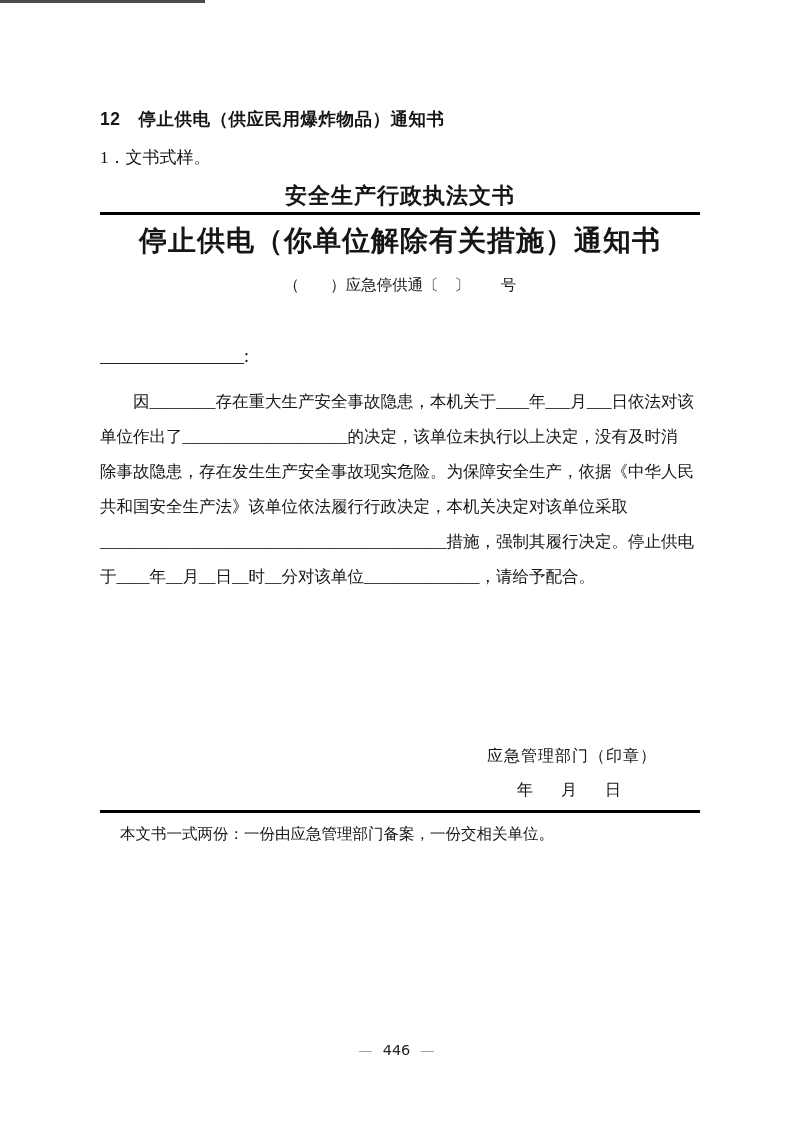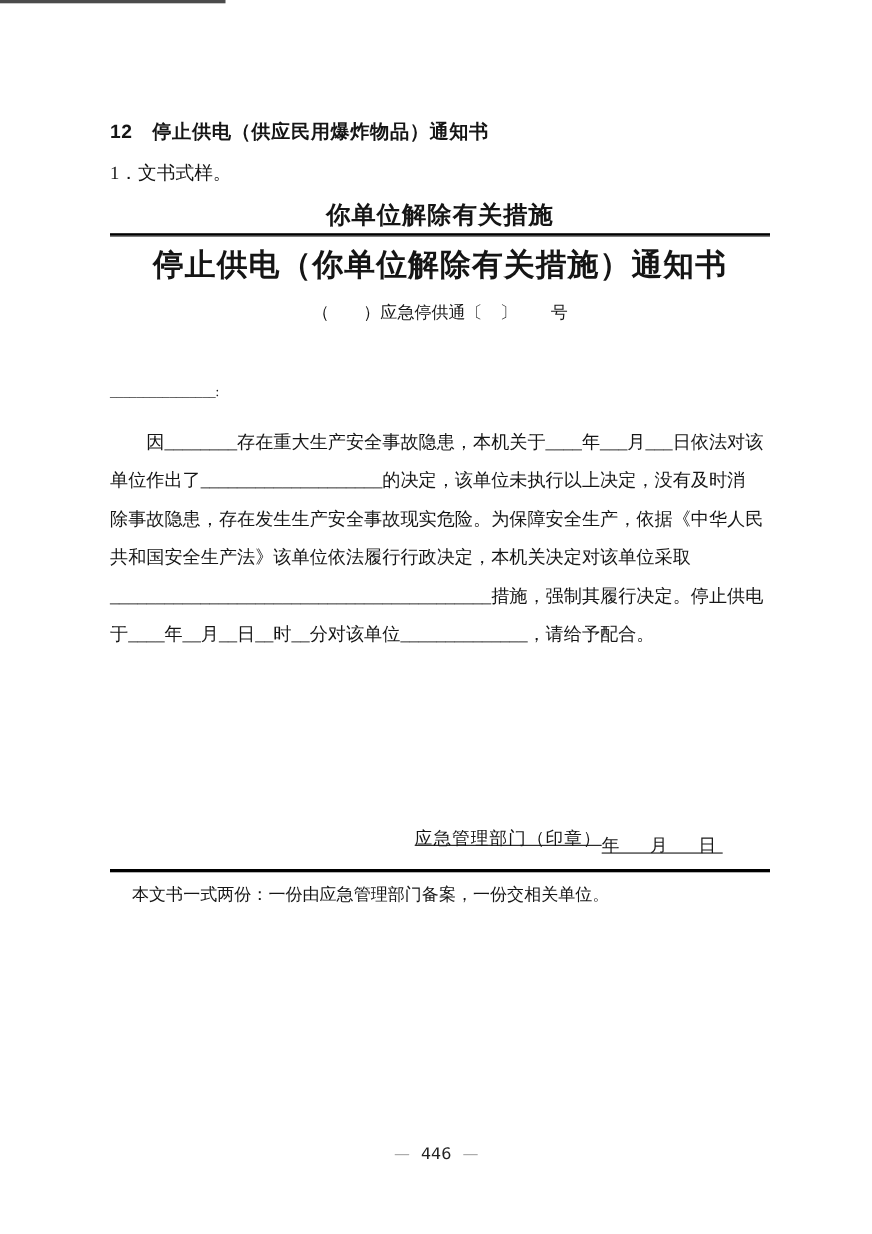--- a/index.html
+++ b/index.html
@@ -57,38 +57,37 @@
     line-height: 38px;
   }
   .doc-number {
     margin-top: 14px;
     text-align: center;
     font-size: 15.5px;
     line-height: 22px;
   }
   .addressee {
     margin-top: 48px;
-    font-size: 12px;
+    font-size: 18px;
     line-height: 24px;
     white-space: pre;
   }
   .para { font-size: 16.5px; }
   .para .line { line-height: 35px; white-space: pre; }
   .para1 { margin-top: 16px; }
   .indent-first > .line:first-child { text-indent: 33px; }
   .signature {
     margin-top: 152px;
     margin-left: auto;
     margin-right: 43px;
     width: max-content;
     display: flex;
-    flex-direction: row;
+    flex-direction: column;
     align-items: center;
     font-size: 16px;
-    text-decoration: underline;
   }
   .sig-authority { line-height: 20px; letter-spacing: 1px; }
   .sig-date { margin-top: 14px; line-height: 20px; letter-spacing: 6px; }
   .thick-rule {
     margin-top: 10px;
     border-top: 3px solid #000;
   }
   .footnote {
     margin-top: 9px;
     padding-left: 20px;
@@ -108,21 +107,21 @@
 <body>
 
 <div class="artifact-top"></div>
 
 <div class="content">
 
   <div class="section-heading">12　停止供电（供应民用爆炸物品）通知书</div>
 
   <div class="subsection">1．文书式样。</div>
 
-  <div class="letterhead">你单位解除有关措施</div>
+  <div class="letterhead">安全生产行政执法文书</div>
 
   <div class="double-rule"></div>
 
   <div class="doc-title">停止供电（你单位解除有关措施）通知书</div>
 
   <div class="doc-number">（　　）应急停供通〔　〕　　号</div>
 
   <div class="addressee">________________:</div>
 
   <div class="para para1 indent-first">

